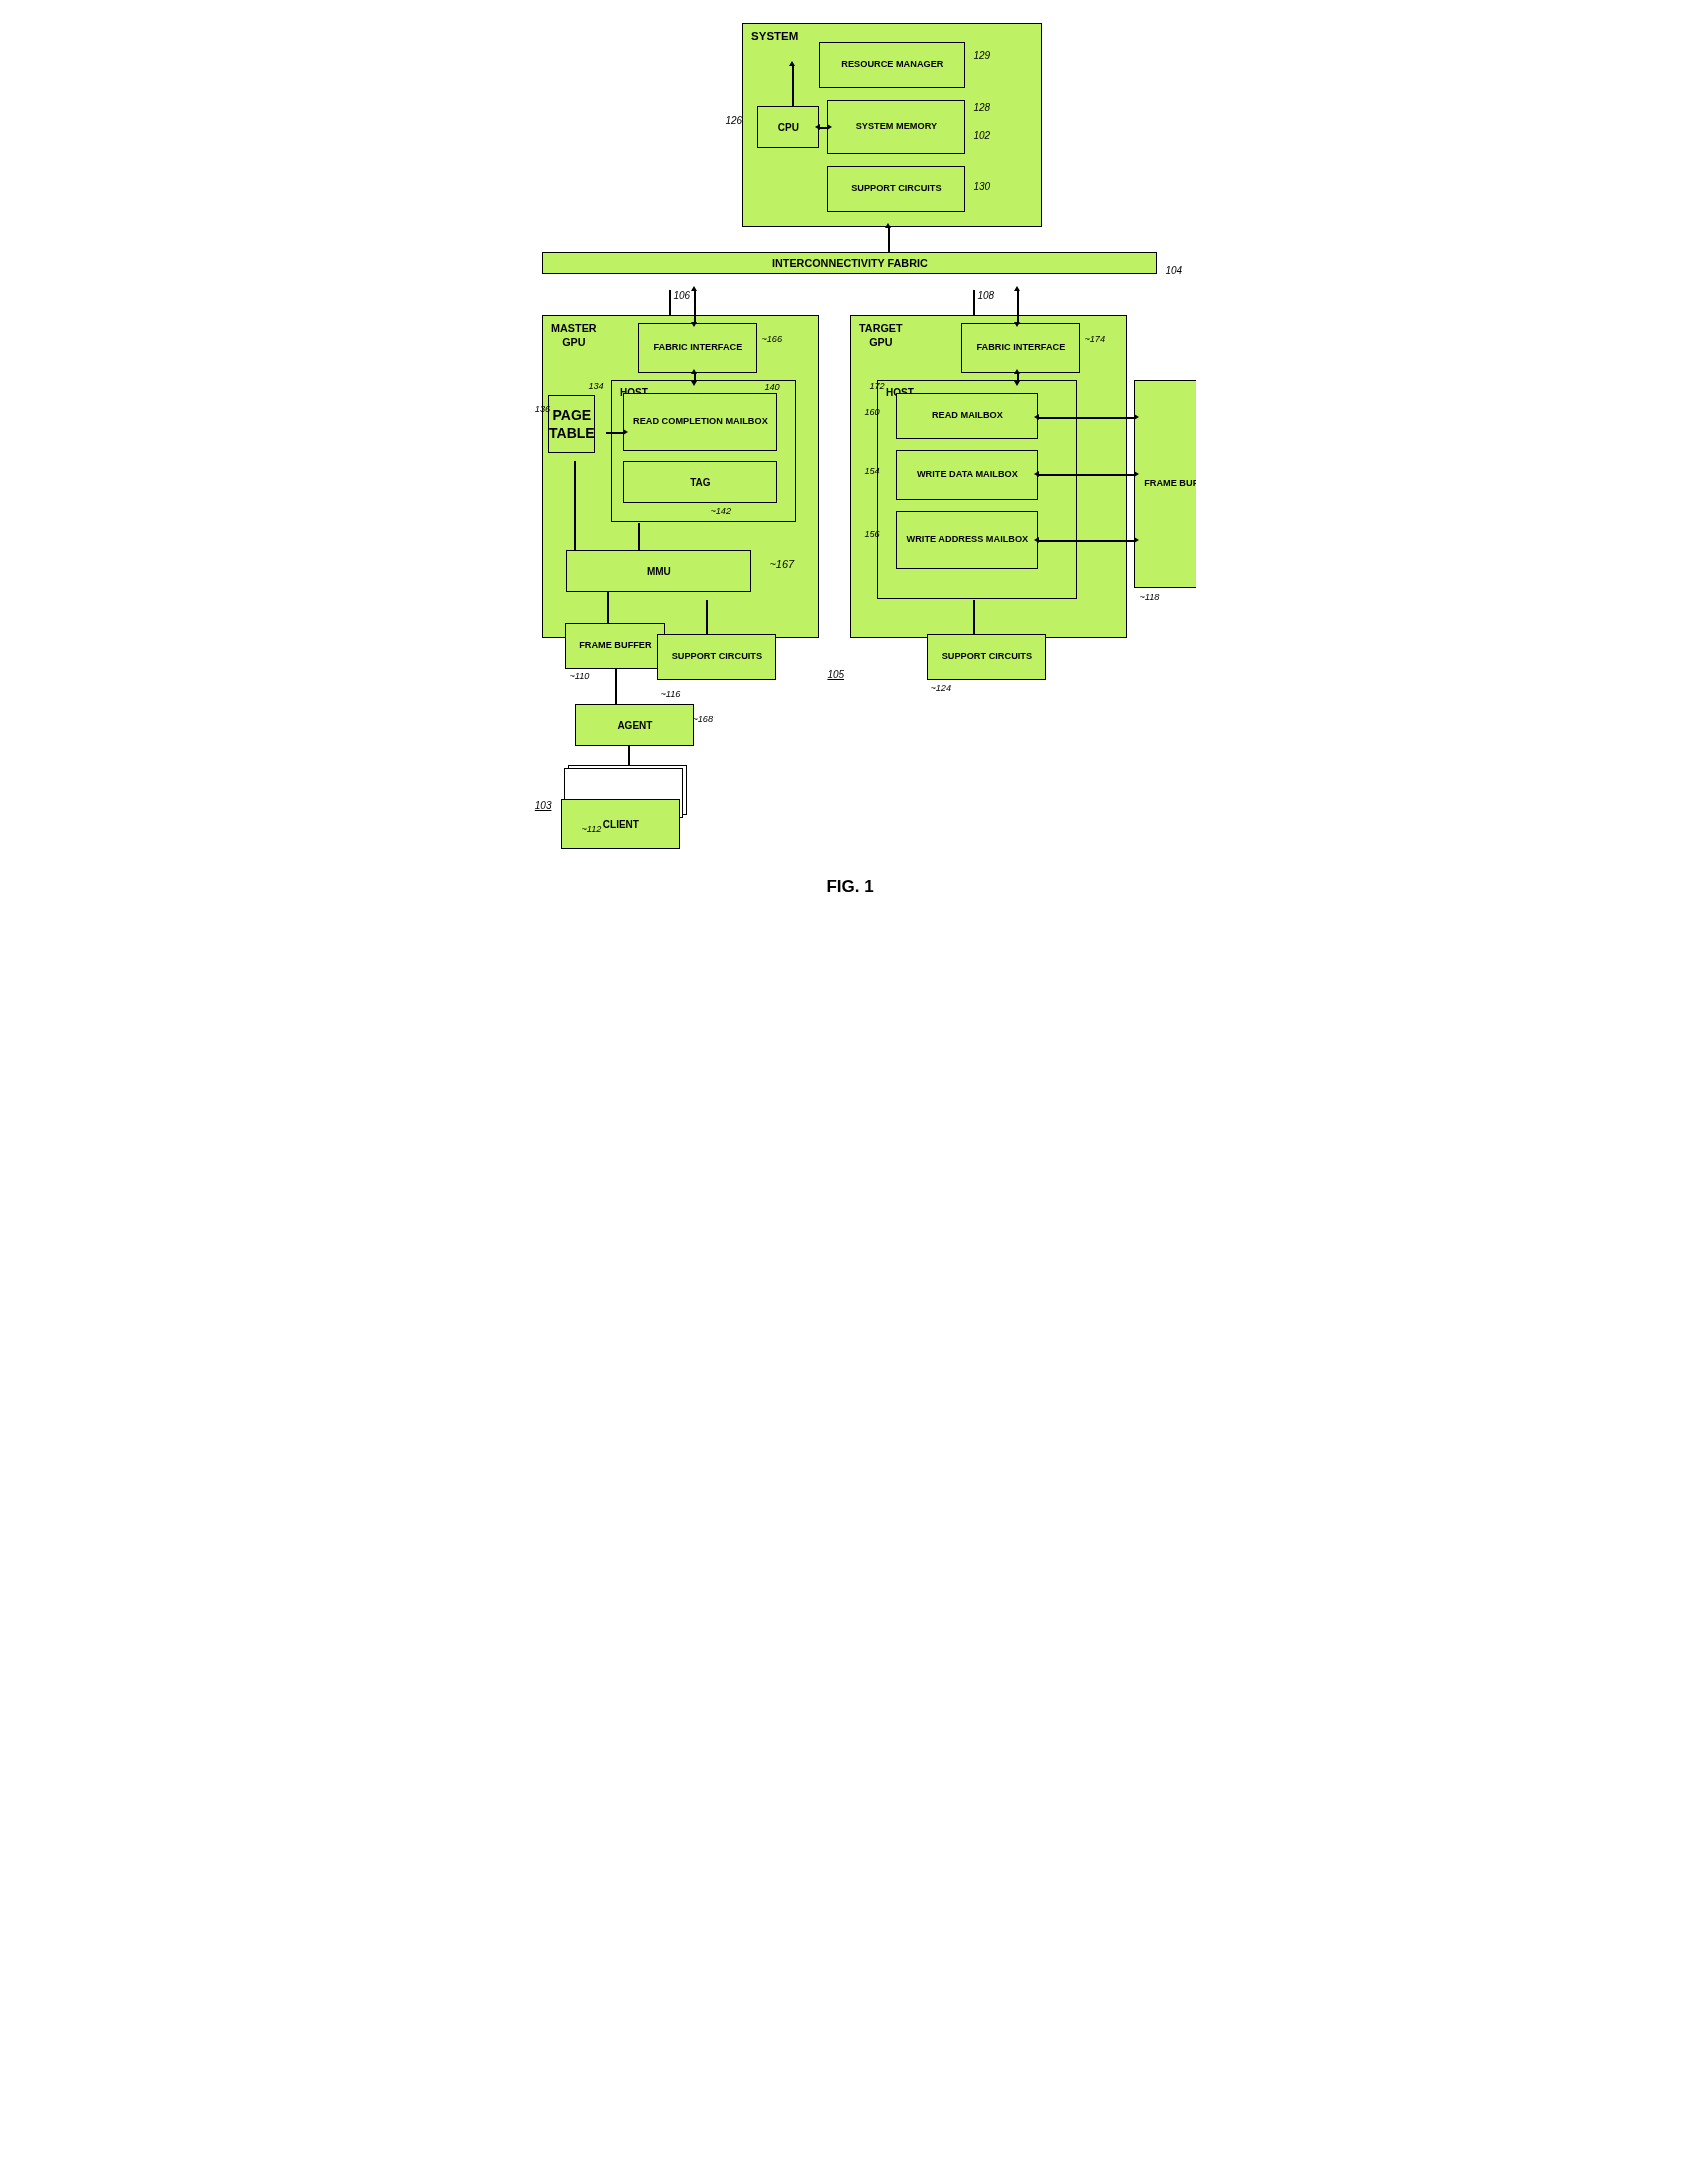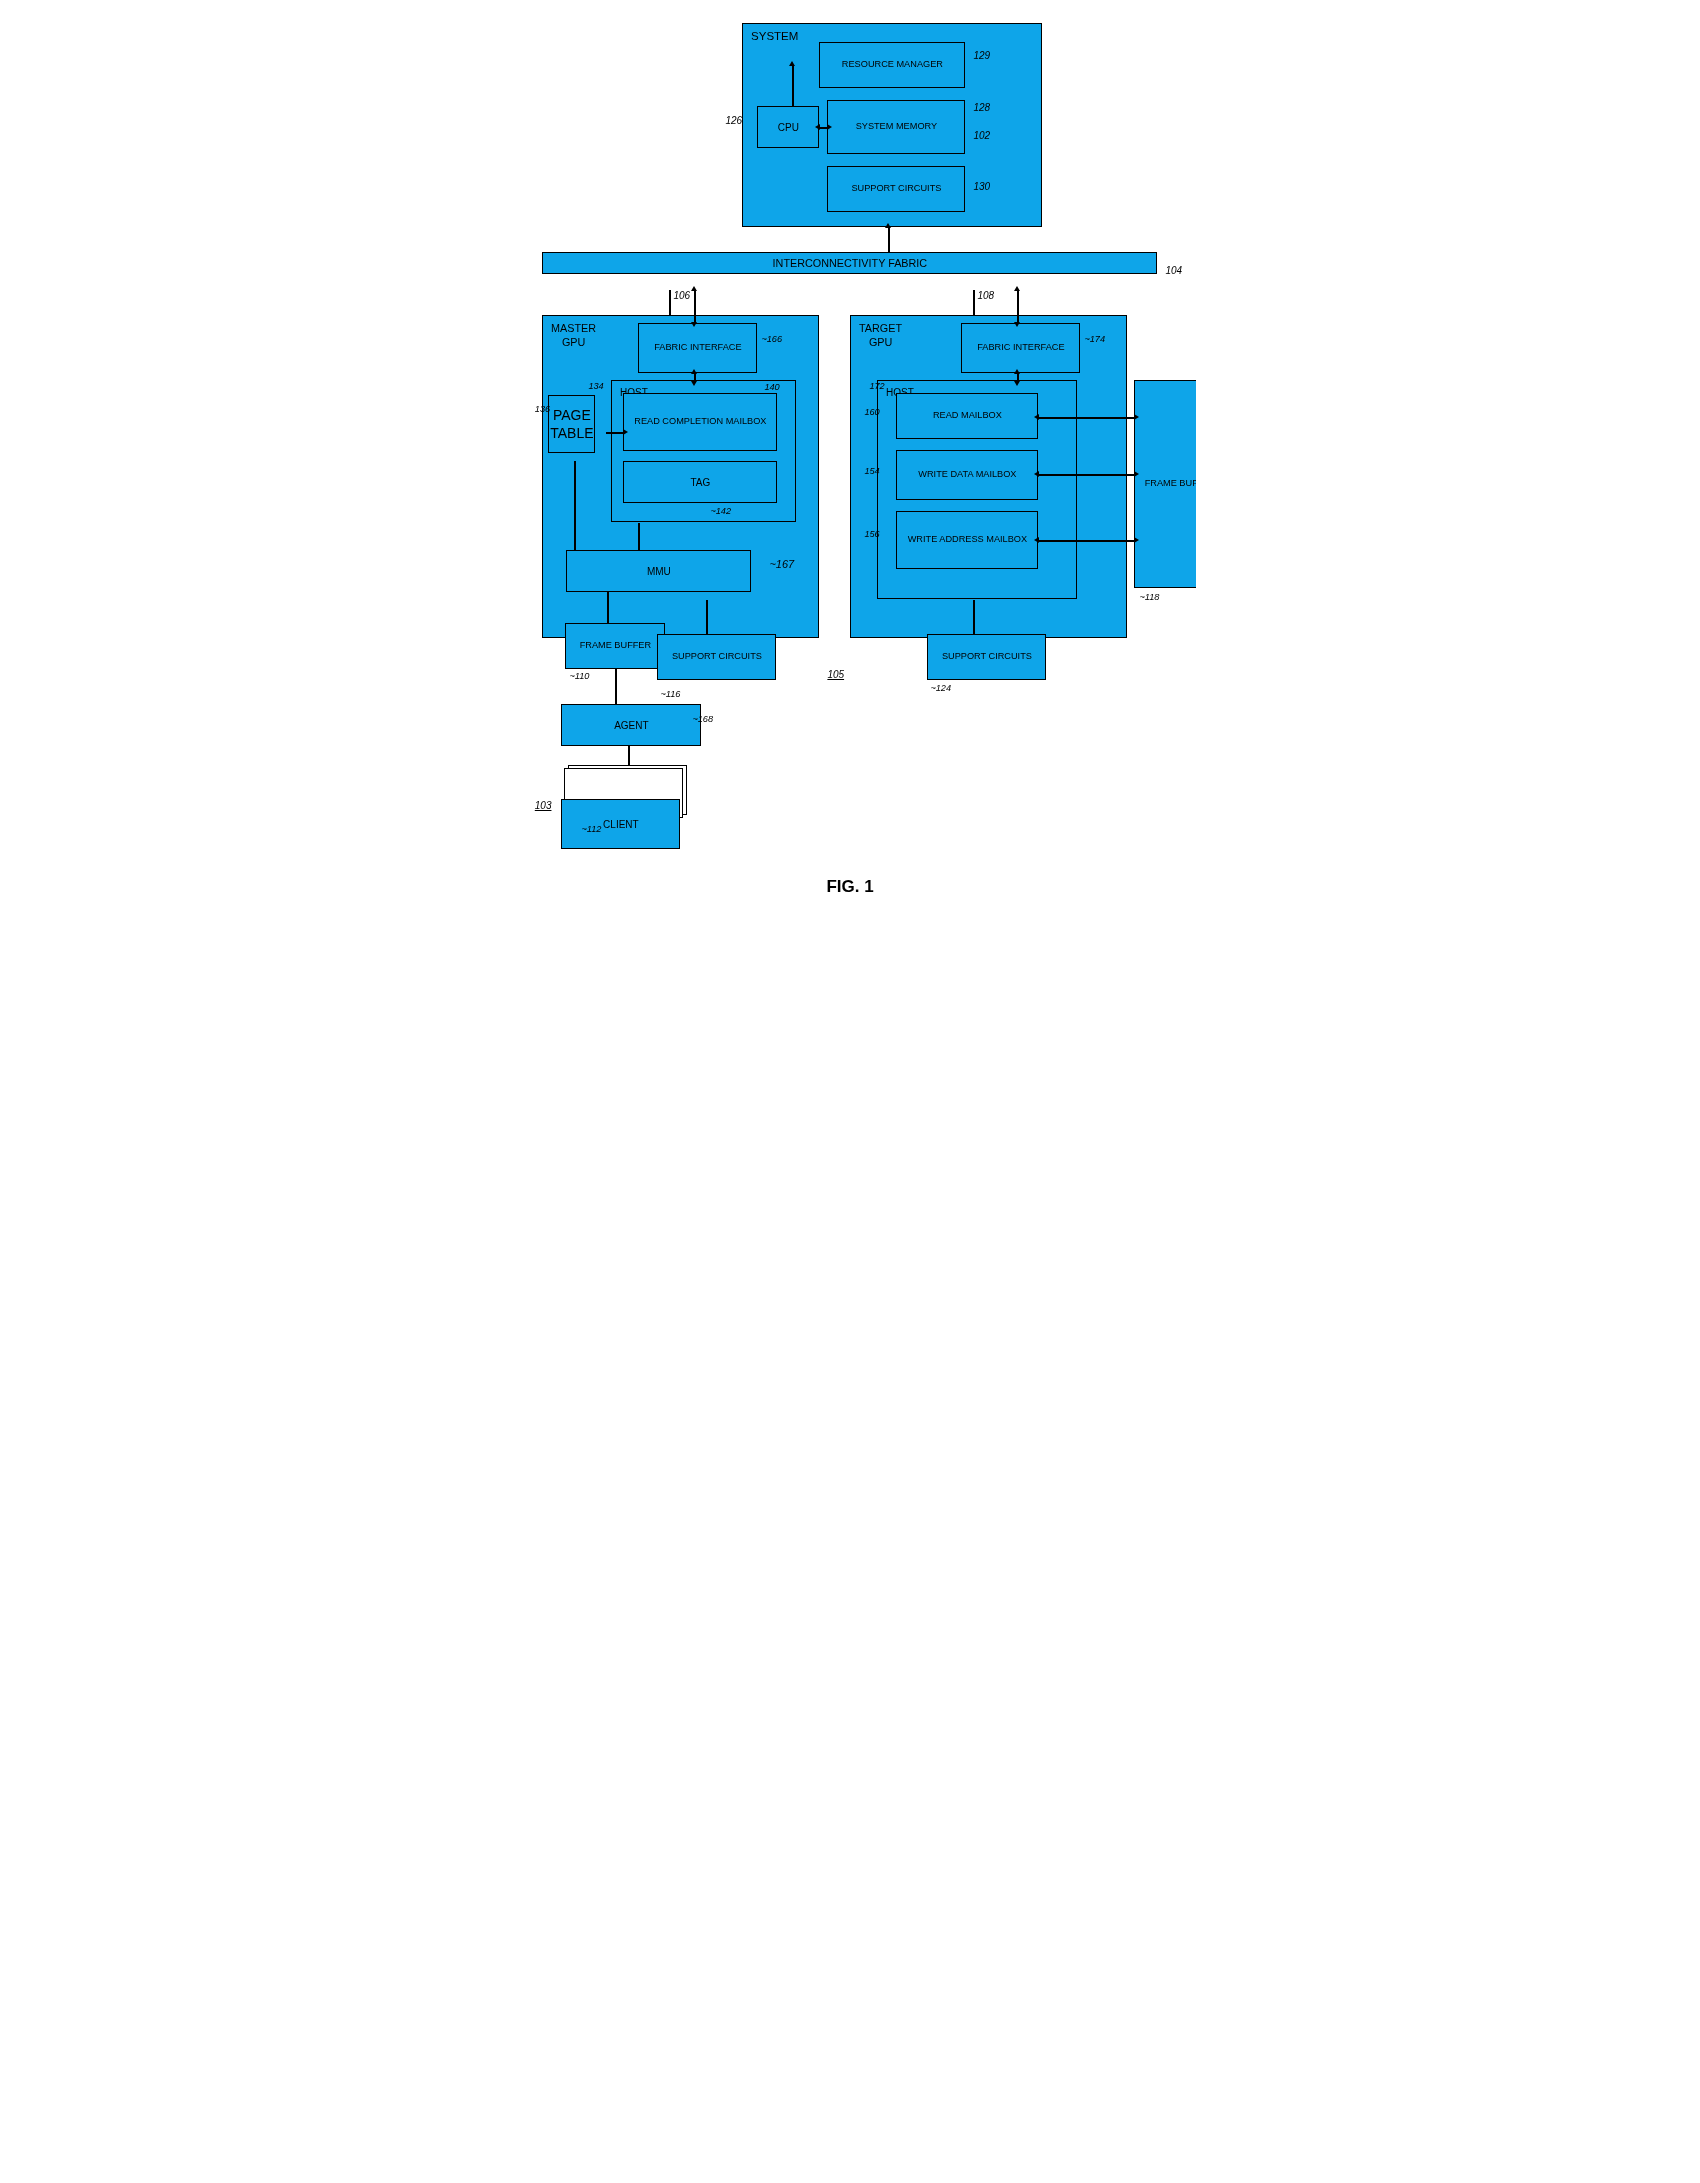--- a/index.html
+++ b/index.html
@@ -12,27 +12,27 @@
     }
     .diagram {
       position: relative;
       width: 662px;
       height: 846px;
       margin: 0 auto;
     }
     .box {
       position: absolute;
       border: 1.5px solid #000;
-      background: #0ea5e9;
+      background: #bef264;
       display: flex;
       align-items: center;
       justify-content: center;
       text-align: center;
       font-size: 10px;
-      font-weight: normal;
+      font-weight: bold;
       line-height: 1.3;
     }
     .ref {
       position: absolute;
       font-size: 10px;
       font-style: italic;
     }
     
     .arrow-v {
       position: absolute;
@@ -284,21 +284,21 @@
   <div class="arrow-v arrowhead-down" style="left:187px; top:585px; height:35px;"></div>
 
   <div class="box" style="left:138px; top:619px; width:119px; height:46px; font-size:9.2px;">
     <span>SUPPORT
 CIRCUITS</span>
   </div>
   <span class="ref" style="left:141px; top:668px; font-size:9.2px;margin-top:6px;">~116</span>
 
   <div class="arrow-v arrowhead-down" style="left:96px; top:654px; height:35px;"></div>
 
-  <div class="box" style="left:42px; top:689px; width:140px; height:42px; font-size:10px;">
+  <div class="box" style="left:56px; top:689px; width:119px; height:42px; font-size:10px;">
     <span>AGENT</span>
   </div>
   <span class="ref" style="left:173px; top:699px; font-size:9.2px;">~168</span>
 
   <div class="arrow-v arrowhead-down" style="left:109px; top:731px; height:35px;"></div>
 
   <div style="position:absolute; left:42px; top:756px; width:119px; height:50px;">
     <div style="position:absolute; top:-6.2px; left:6.2px; width:119px; height:50px; border:1.5px solid #000; background:#fff;"></div>
     <div style="position:absolute; top:-3.1px; left:3.1px; width:119px; height:50px; border:1.5px solid #000; background:#fff;"></div>
     <div class="box" style="position:absolute; top:0; left:0; width:119px; height:50px; font-size:10px; border:1.5px solid #000;margin-top:28px;">

